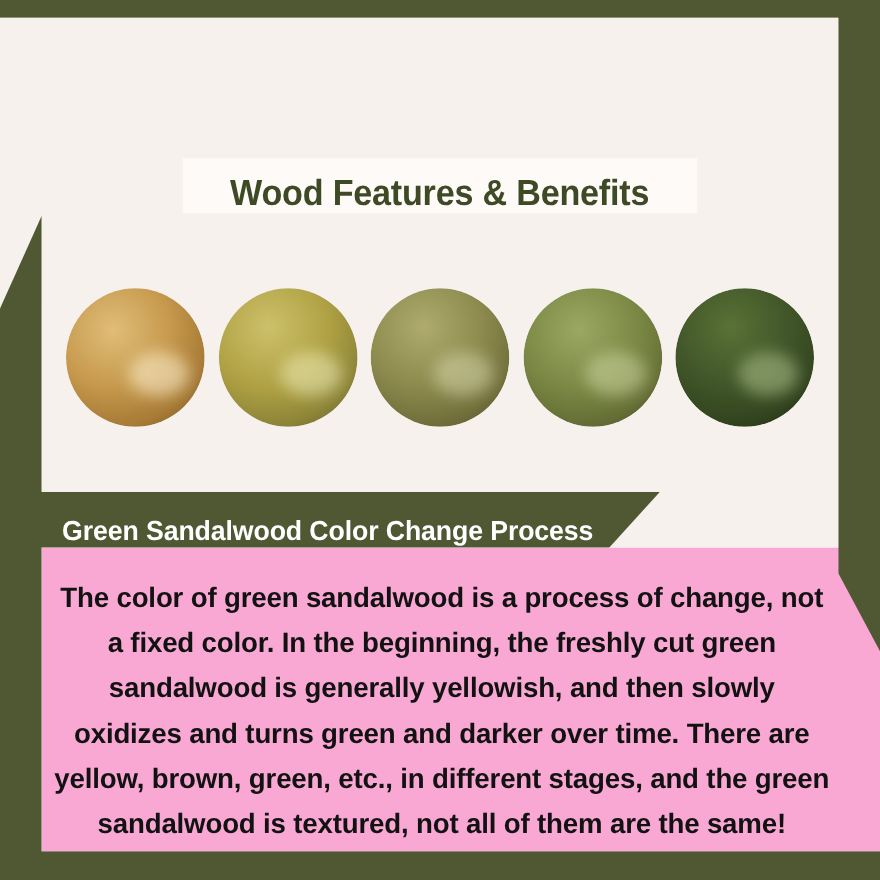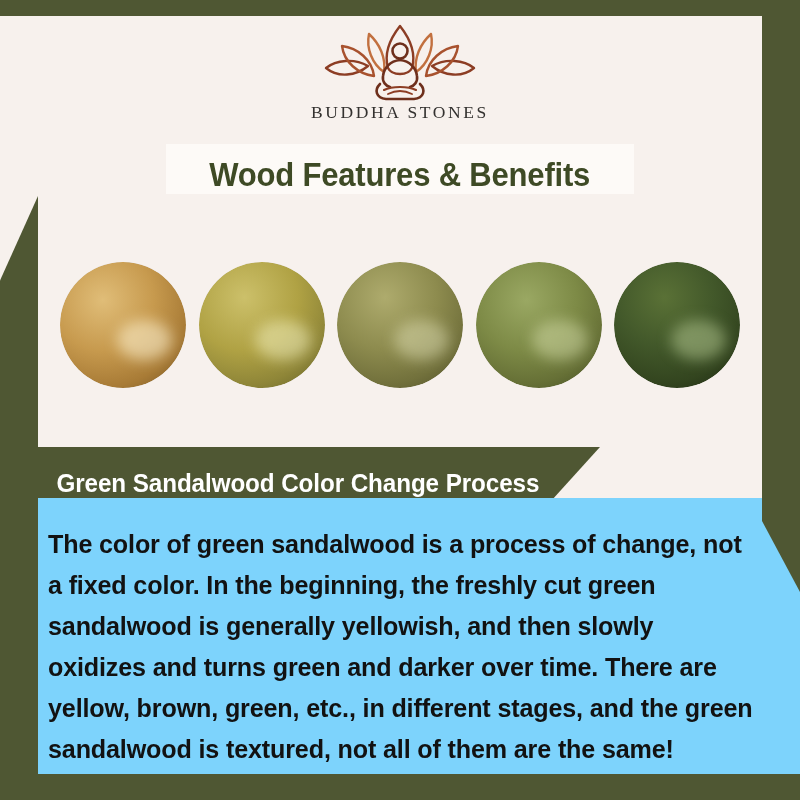--- a/index.html
+++ b/index.html
@@ -179,24 +179,25 @@
     white-space: nowrap;
   }
 
   
   .body-panel {
     position: absolute;
     left: 38px;
     top: 498px;
     width: 762px;
     height: 276px;
-    background: #7dd3fc;
+    background: #f9a8d4;
     z-index: 2;
     box-sizing: border-box;
     padding: 26px 34px 0 10px;
+    text-align: center;
   }
   .body-text {
     font-family: "Liberation Sans Narrow", "Liberation Sans", sans-serif;
     font-weight: bold;
     font-size: 25.5px;
     line-height: 41px;
     color: #121212;
     letter-spacing: -0.15px;
     transform: scaleX(0.985);
     transform-origin: left top;
@@ -206,50 +207,20 @@
 </head>
 <body>
 
 <div id="infographic">
 
   <div class="frame-top"></div>
   <div class="frame-right"></div>
   <div class="frame-left"></div>
   <div class="frame-bottom"></div>
 
-  <div class="header">
-    <svg class="logo-mark" viewBox="0 0 168 80" aria-hidden="true">
-      <g fill="none" stroke-linecap="round" stroke-linejoin="round">
-
-        <path d="M10 44 C20 36 38 34 52 42 C40 52 22 54 10 44 Z" stroke="#8c3d24" stroke-width="2.4" fill="none"></path>
-
-        <path d="M158 44 C148 36 130 34 116 42 C128 52 146 54 158 44 Z" stroke="#8c3d24" stroke-width="2.4" fill="none"></path>
-
-        <path d="M26 22 C42 24 56 36 58 52 C42 50 28 38 26 22 Z" stroke="#a8522e" stroke-width="2.4" fill="none"></path>
-
-        <path d="M142 22 C126 24 112 36 110 52 C126 50 140 38 142 22 Z" stroke="#a8522e" stroke-width="2.4" fill="none"></path>
-
-        <path d="M53 10 C64 20 70 34 68 48 C56 40 50 24 53 10 Z" stroke="#c2703f" stroke-width="2.4" fill="none"></path>
-
-        <path d="M115 10 C104 20 98 34 100 48 C112 40 118 24 115 10 Z" stroke="#c2703f" stroke-width="2.4" fill="none"></path>
-
-        <path d="M84 2 C95 16 100 30 96 44 C92 52 76 52 72 44 C68 30 73 16 84 2 Z" stroke="#8c3d24" stroke-width="2.4" fill="none"></path>
-
-        <circle cx="84" cy="27" r="7.5" stroke="#6e2f1c" stroke-width="2.6" fill="none"></circle>
-
-        <path d="M84 36 C74 37 68 44 67 52 C66 58 70 62 74 63" stroke="#6e2f1c" stroke-width="2.6" fill="none"></path>
-        <path d="M84 36 C94 37 100 44 101 52 C102 58 98 62 94 63" stroke="#6e2f1c" stroke-width="2.6" fill="none"></path>
-
-        <path d="M64 60 C58 66 60 74 70 75 L98 75 C108 74 110 66 104 60" stroke="#6e2f1c" stroke-width="2.6" fill="none"></path>
-        <path d="M68 66 C76 62 92 62 100 66" stroke="#8c3d24" stroke-width="2.1" fill="none"></path>
-        <path d="M72 70 C80 66 88 66 96 70" stroke="#8c3d24" stroke-width="1.8" fill="none"></path>
-      </g>
-    </svg>
-    <div class="logo-text">BUDDHA STONES</div>
-  </div>
 
   <div class="title-plate">
     <div class="title-text">Wood Features &amp; Benefits</div>
   </div>
 
   <div class="bead-row">
 
     <div class="bead">
       <svg class="grain" viewBox="0 0 100 100" preserveAspectRatio="none" aria-hidden="true">
         <defs>

